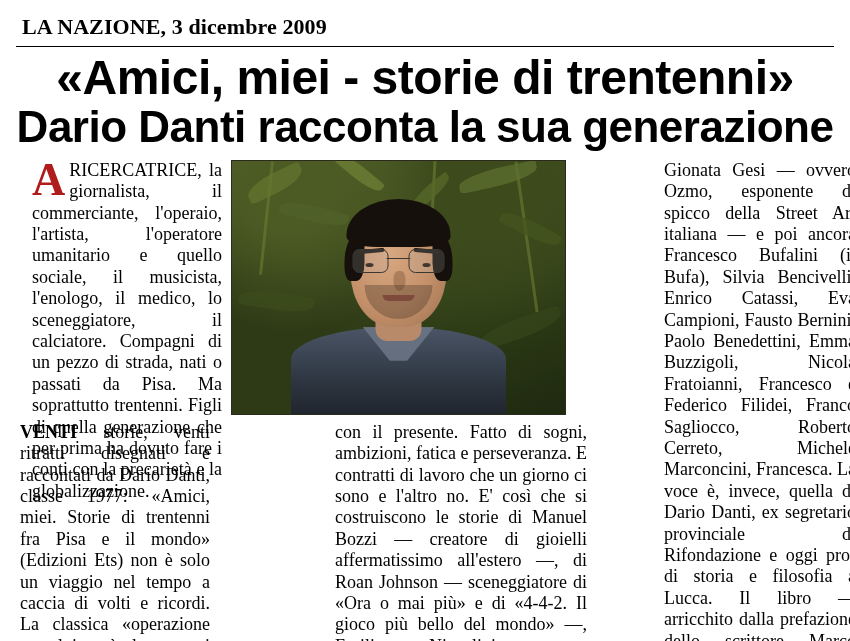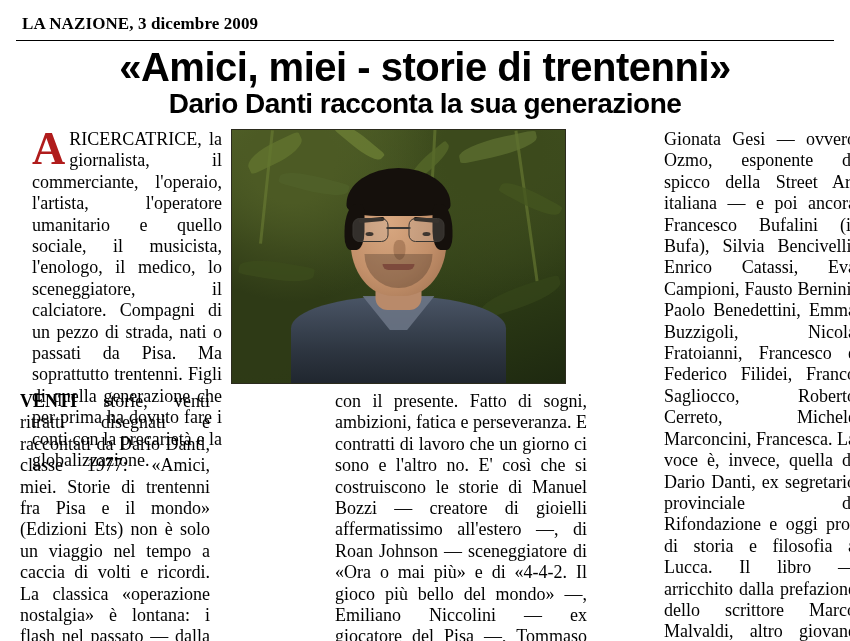--- a/index.html
+++ b/index.html
@@ -17,44 +17,44 @@
   .page {
     position: relative;
     width: 850px;
     height: 641px;
     box-sizing: border-box;
     padding: 10px 16px 0 16px;
   }
   .masthead {
     font-family: "Liberation Serif", serif;
     font-weight: bold;
-    font-size: 17px;
+    font-size: 22px;
     letter-spacing: 0.1px;
     margin: 4px 0 6px 6px;
   }
   .rule {
     border: 0;
     border-top: 1.5px solid #000;
     margin: 2px 0 6px 0;
   }
   .headline {
     text-align: center;
     font-family: "Liberation Sans", sans-serif;
     font-weight: bold;
     line-height: 1.03;
     letter-spacing: -0.5px;
     margin: 2px 0 0 0;
   }
   .headline .line1 {
     display: block;
-    font-size: 40px;
+    font-size: 48px;
   }
   .headline .line2 {
     display: block;
-    font-size: 28px;
+    font-size: 44px;
     margin-top: 2px;
   }
   .body-area {
     position: relative;
     margin-top: 10px;
     height: 460px;
   }
   .col {
     position: absolute;
     top: 0;

